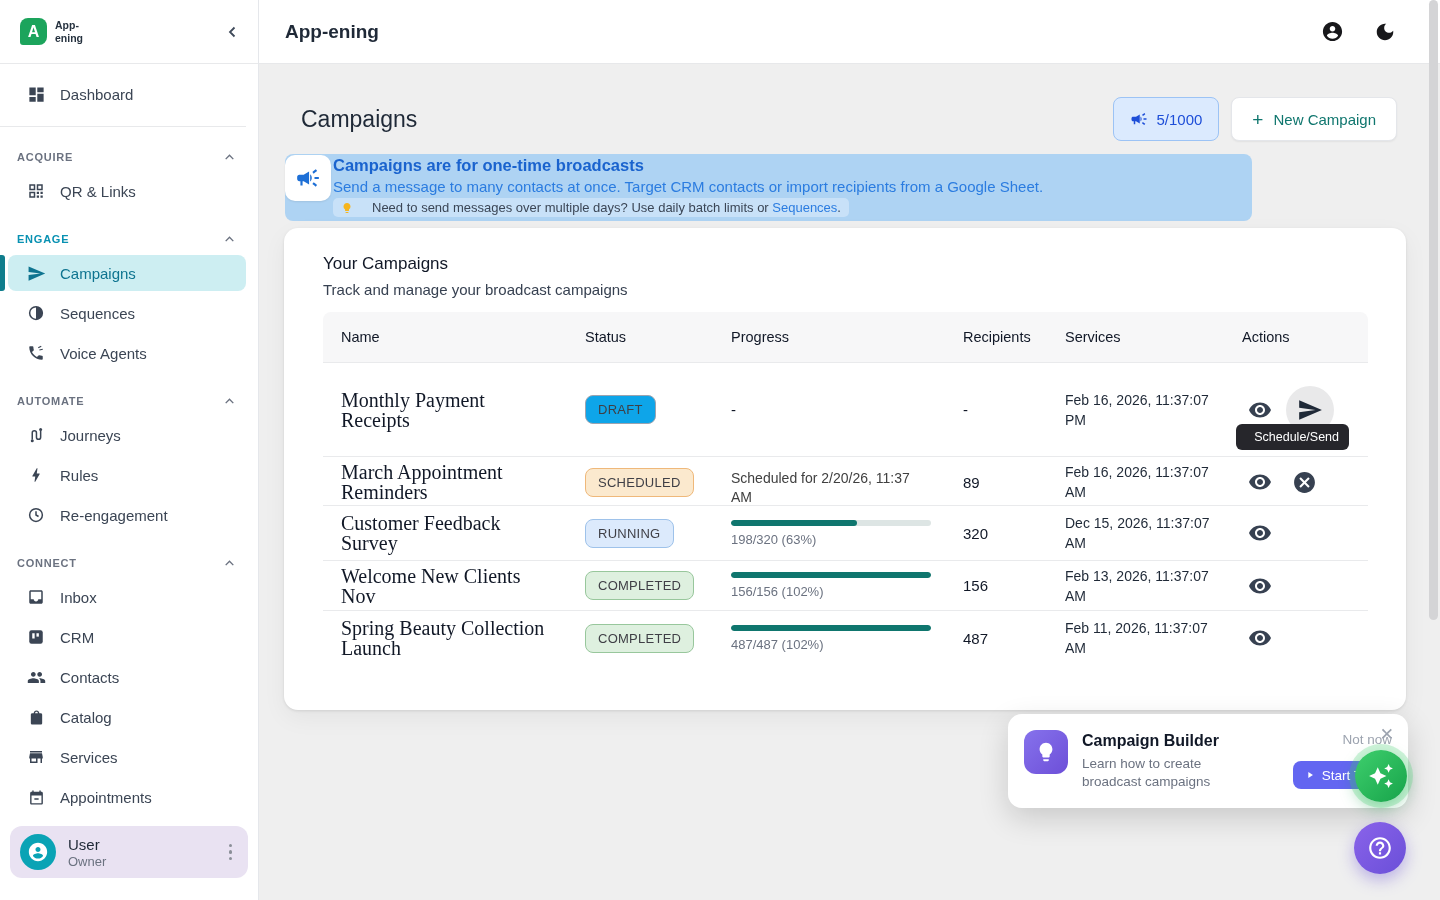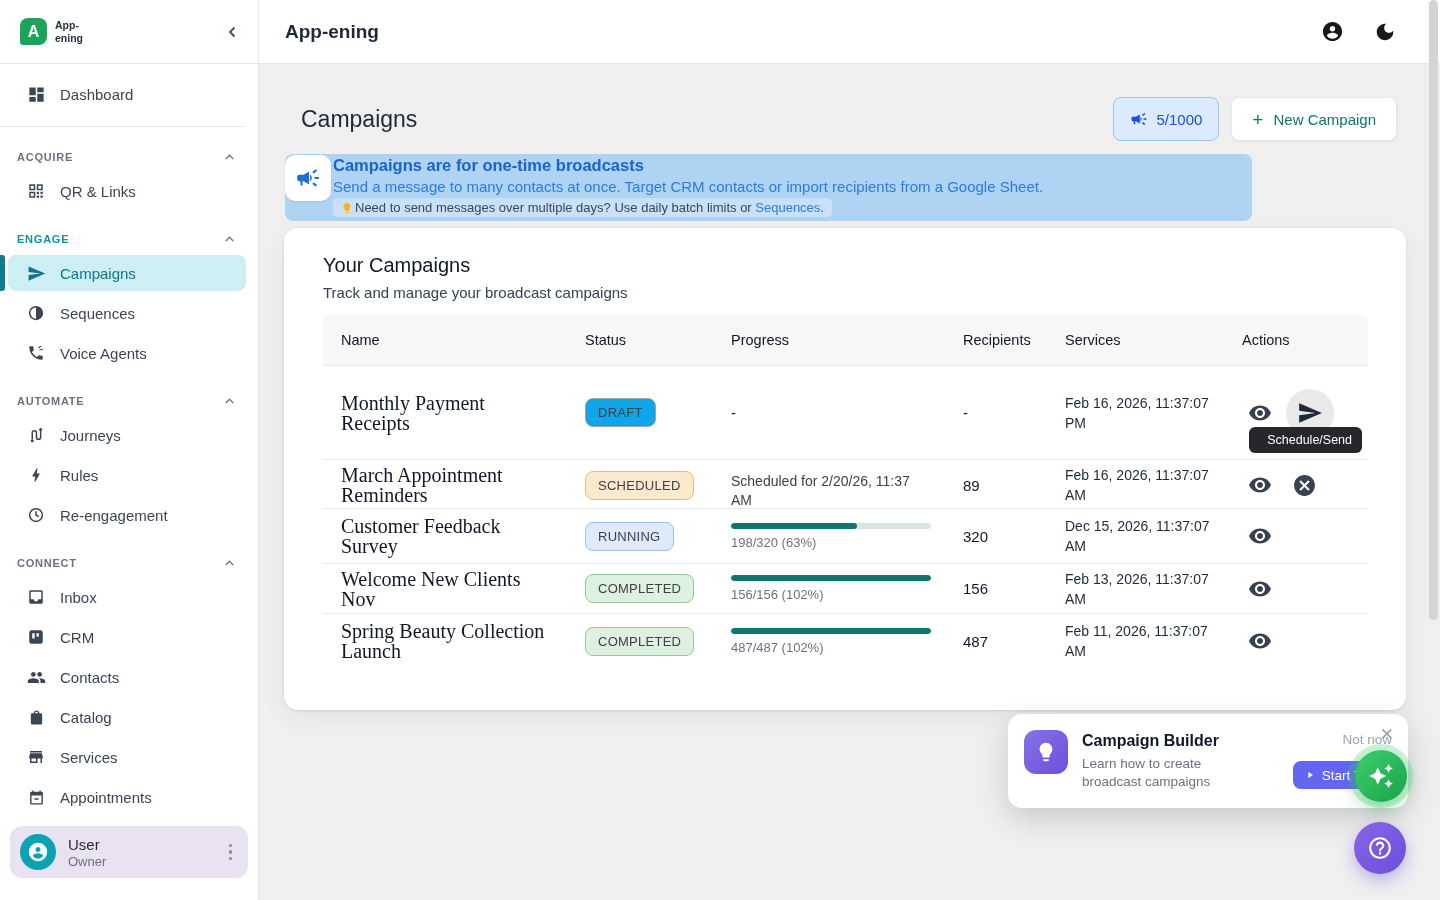--- a/index.html
+++ b/index.html
@@ -60,27 +60,27 @@
     font-family:"Liberation Sans", sans-serif; }
   .plus { font-size:19px; line-height:1; color:#0f766e; }
 
   .banner { position:absolute; left:26px; top:90px; width:967px; height:67px; background:#aed3f3;
     border-radius:8px; padding:0 10px 0 48px; }
   .banner-icon { position:absolute; left:0; top:1px; width:46px; height:46px; background:#fff;
     border-radius:10px; display:flex; align-items:center; justify-content:center; color:#1d6fd6;
     box-shadow:0 1px 2px rgba(0,0,0,.08); }
   .banner-title { font-size:16.5px; font-weight:bold; color:#1a63ce; line-height:22px; }
   .banner-body { font-size:15px; color:#2b7ce0; line-height:22px; }
-  .banner-tip { display:inline-flex; align-items:center; gap:2px; background:#c8e1f8; border-radius:5px;
+  .banner-tip { display:inline-flex; align-items:center; gap:19px; background:#c8e1f8; border-radius:5px;
     height:19px; padding:0 8px; font-size:13px; color:#3b4656; line-height:19px; }
   .banner-tip a { color:#2b7ce0; text-decoration:none; }
 
   .card { position:absolute; left:25px; top:164px; width:1122px; height:482px; background:#fff;
     border-radius:14px; box-shadow:0 1px 3px rgba(0,0,0,.1), 0 8px 24px rgba(0,0,0,.05); padding:0 39px; }
-  .card-title { margin-top:26px; font-size:20px; font-weight:500; color:#111827; }
+  .card-title { margin-top:26px; font-size:17px; font-weight:500; color:#111827; }
   .card-sub { margin-top:7px; font-size:15px; color:#374151; }
   .table { margin-top:14px; width:1045px; }
   .trow { display:grid; grid-template-columns:244px 146px 232px 102px 177px 144px; align-items:center; }
   .trow > div { padding-left:18px; }
   .thead { height:50px; background:#f7f7f8; border-radius:8px 8px 0 0; font-size:14.5px; font-weight:500;
     color:#111827; }
   .tr { border-top:1px solid #e9eaec; font-size:15px; color:#111827; position:relative; }
   .tr-1 { height:94px; } .tr-2 { height:49px; } .tr-3 { height:55px; } .tr-4 { height:50px; } .tr-5 { height:55px; }
   .cname { font-size:20px; line-height:20px; padding-right:10px;font-family:Liberation Serif, serif; }
   .badge { display:inline-block; font-size:13px; letter-spacing:.02em; color:#3f3f46;
@@ -93,21 +93,21 @@
   .pwrap { padding-right:14px; }
   .pbar { width:200px; height:6px; background:#dde5e4; border-radius:3px; overflow:hidden; }
   .pfill { height:100%; background:#0f766e; border-radius:3px; }
   .pnum { margin-top:6px; font-size:13px; color:#6b7280; }
   .dash { color:#111827; }
   .created { font-size:14px; color:#1f2937; line-height:20px; padding-right:8px; }
   .acts { display:flex; align-items:center; gap:8px; }
   .icon-btn { width:36px; height:36px; border-radius:50%; display:flex; align-items:center;
     justify-content:center; color:#374151; cursor:pointer; background:transparent; border:none; }
   .icon-btn.hovered { width:48px; height:48px; background:#e9e9ea; color:#1f2937; }
-  .tooltip { position:absolute; right:6px; top:61px; background:#26262b; color:#fff; font-size:12.5px;
+  .tooltip { position:absolute; right:19px; top:61px; background:#26262b; color:#fff; font-size:12.5px;
     padding:6px 10px; border-radius:6px; white-space:nowrap; z-index:5; }
 
   
   .popup { position:absolute; left:749px; top:650px; width:400px; height:94px; background:#fff;
     border-radius:14px; box-shadow:0 10px 30px rgba(0,0,0,.16); padding:16px; z-index:30; }
   .popup-row { display:flex; }
   .bulb-box { width:44px; height:44px; border-radius:12px; flex:0 0 auto;
     background:linear-gradient(135deg,#8672ec,#6d4fd8); display:flex; align-items:center;
     justify-content:center; color:#fff; }
   .popup-texts { margin-left:14px; flex:1; }

